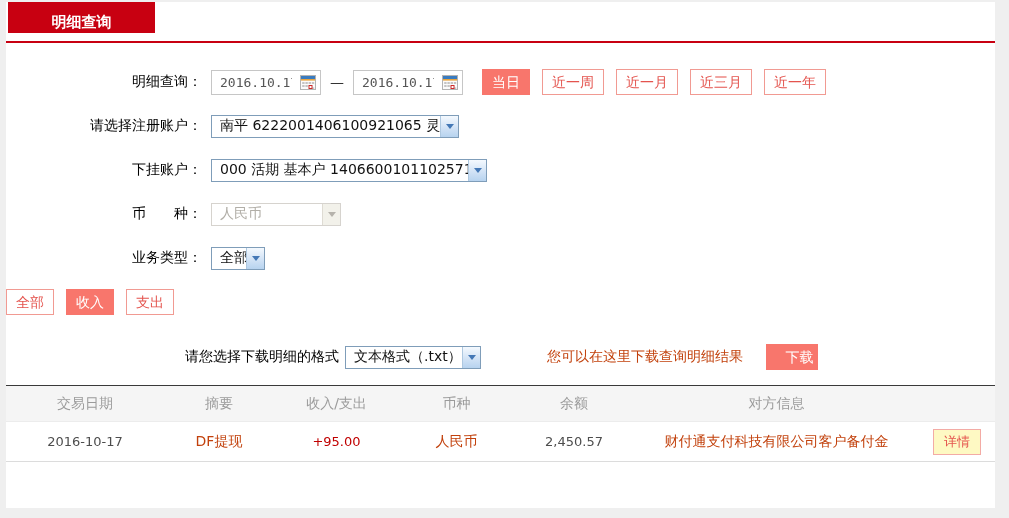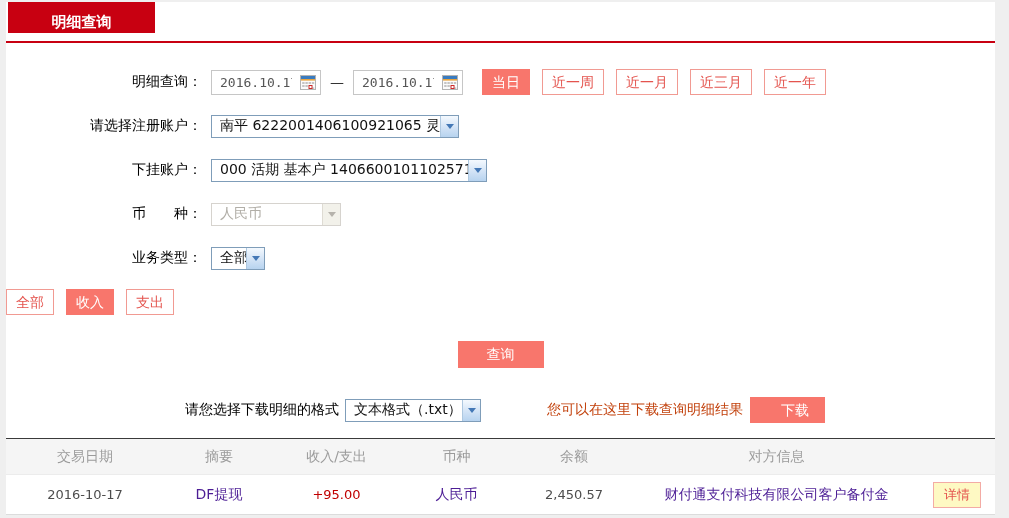--- a/index.html
+++ b/index.html
@@ -77,29 +77,29 @@
   .btn-query {
     width:86px; height:27px; background:#f8766c; color:#fff; border:none;
     font-size:14px; cursor:pointer; line-height:27px; text-align:center;
   }
   
   .download-row { display:flex; align-items:center; margin-top:29px; padding-left:179px; }
   .dl-label { color:#000; }
   .dl-select { margin-left:6px; }
   .dl-hint { margin-left:66px; color:#c2410c; }
   .btn-download {
-    margin-left:7px; width:75px; height:26px; background:#f8766c; color:#fff;
+    margin-left:23px; width:52px; height:26px; background:#f8766c; color:#fff;
     border:none; font-size:14px; cursor:pointer; line-height:26px; text-align:center;padding-left:15px;
   }
   
   .result-table { width:100%; border-collapse:collapse; table-layout:fixed; margin-top:15px; }
   .result-table thead tr { background:#f5f5f5; border-top:1px solid #3a3a3a; border-bottom:1px solid #ececec; }
   .result-table th { font-weight:normal; color:#9b9b9b; height:36px; text-align:center; font-size:14px; }
   .result-table td { height:40px; text-align:center; color:#4d4d4d; font-size:13px; background:#fff; border-bottom:1px solid #dcdcdc; }
-  .result-table td.cn { font-size:14px; color:#4c1d95; }
+  .result-table td.cn { font-size:14px; color:#c2410c; }
   td.amount { color:#c00000; }
   .btn-detail {
     display:inline-block; padding:3px 10px; border:1px solid #f3aba5; color:#e4544e;
     background:#fef9c3; font-size:13px; cursor:pointer;
   }
   
   .cal { width:16px; height:15px; display:inline-block; cursor:pointer; }
 </style>
 </head>
 <body>
@@ -202,23 +202,20 @@
 
     <div class="form-row">
       <span class="flow-group">
         <button class="btn-small">全部</button>
         <button class="btn-small filled">收入</button>
         <button class="btn-small">支出</button>
       </span>
     </div>
   </div>
 
-  <div class="query-row">
-    <button class="btn-query">查询</button>
-  </div>
 
   <div class="download-row">
     <span class="dl-label">请您选择下载明细的格式</span>
     <span class="select w-format dl-select">
       <span class="sel-value">文本格式（.txt）</span>
       <span class="sel-arrow">
           <span class="tri"></span>
         </span>
     </span>
     <span class="dl-hint">您可以在这里下载查询明细结果</span>

